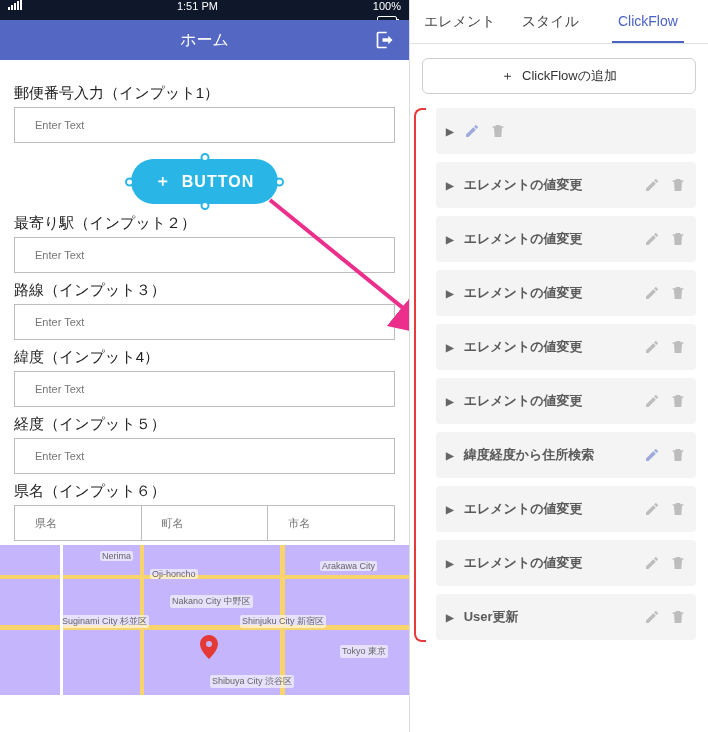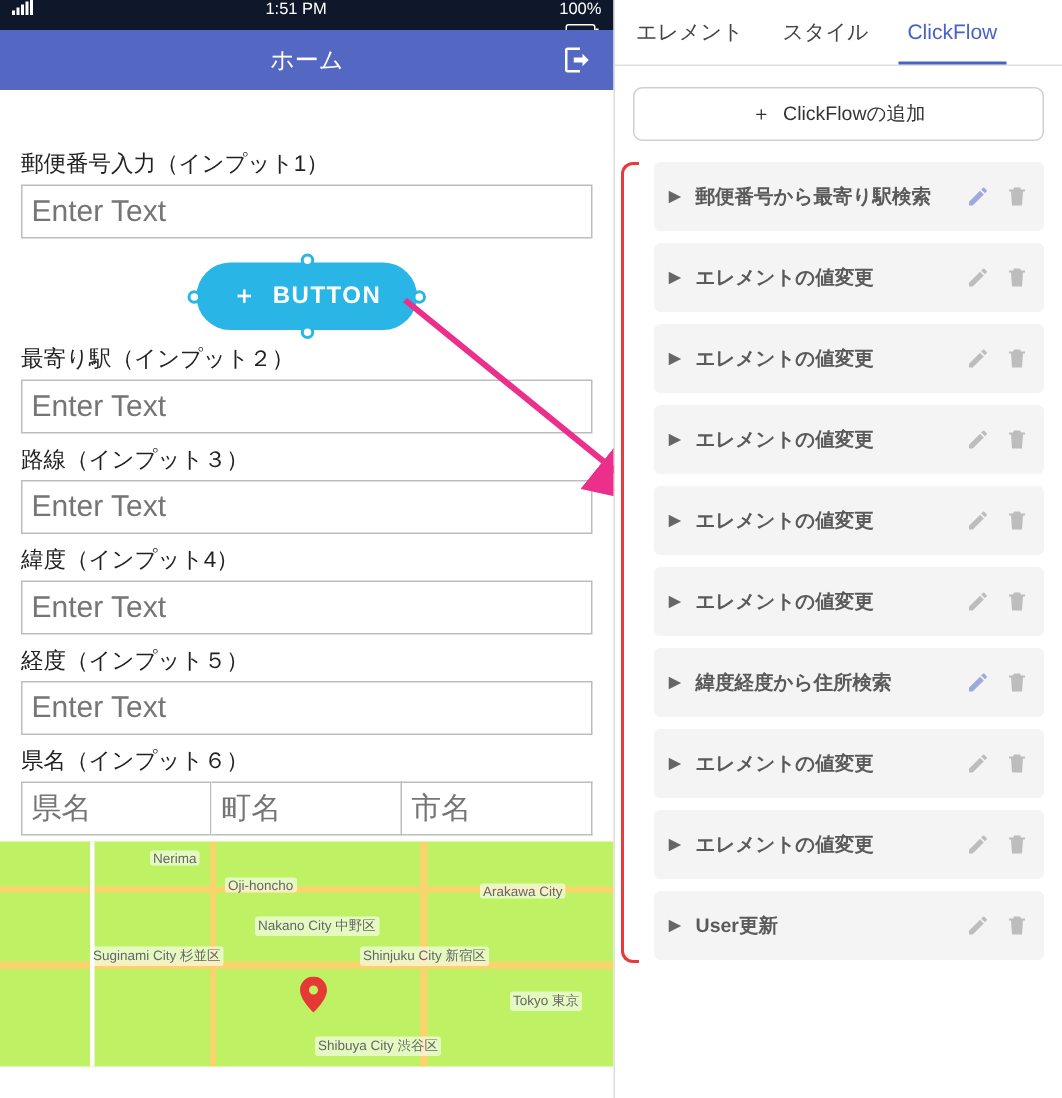--- a/index.html
+++ b/index.html
@@ -50,29 +50,28 @@
       font-size: 16px;
       position: relative;
     }
     .appbar .logout-icon { position: absolute; right: 14px; top: 10px; }
     .logout-icon svg { width: 20px; height: 20px; fill: #fff; }
 
     .form-area {
       padding: 16px 14px 0 14px;
       font-size: 15px;
       color: #222;
-      margin-top: 16px;
     }
     .label { margin: 8px 0 4px 0; font-size: 15px; font-weight: 400; }
     .text-input {
       width: 100%;
       border: 1px solid #bdbdbd;
       height: 36px;
-      padding: 0 6px;
-      font-size: 20px;
+      padding: 0 20px;
+      font-size: 11px;
       color: #999;
       background: #fff;
     }
     .btn-row { display:flex; justify-content:center; margin: 16px 0 10px 0; position: relative; }
     .add-button {
       background: #29b6e6;
       color: #fff;
       font-weight: 700;
       font-size: 16px;
       letter-spacing: 1px;
@@ -92,21 +91,21 @@
     .sh-t{ top:-6px; left:50%; transform:translateX(-50%);}
     .sh-b{ bottom:-6px; left:50%; transform:translateX(-50%);}
 
     .row3 { display:flex; gap:0; }
     .row3 .text-input { border-left: none; }
     .row3 .text-input:first-child { border-left: 1px solid #bdbdbd; }
 
     .map {
       margin-top: 4px;
       height: 150px;
-      background: #bef264;
+      background: #c4b5fd;
       position: relative;
       overflow: hidden;
     }
     .map-road { position:absolute; background:#f9d36b; }
     .map-label { position:absolute; font-size:9px; color:#666; background:rgba(255,255,255,0.6); padding:0 2px; border-radius:2px; }
     .map-pin { position:absolute; left:200px; top:90px; }
     .map-pin svg { width:18px; height:24px; }
 
     
     .panel {
@@ -120,21 +119,21 @@
       display: flex;
       height: 44px;
       border-bottom: 1px solid #e0e0e0;
       align-items: center;
       padding: 0 8px;
       gap: 14px;
       font-size: 14px;
       color: #444;
     }
     .tab { padding: 0 6px; height: 100%; display:flex; align-items:center; cursor:pointer; }
-    .tab.active { color: #4a62c4; border-bottom: 2px solid #4a62c4; font-weight:500; }
+    .tab.active { color: #4a62c4; border-bottom: 2px solid #4a62c4; font-weight:500;margin-left:13px; }
 
     .panel-body { padding: 14px 12px; position: relative; }
     .add-clickflow {
       width: 100%;
       height: 36px;
       border: 1px solid #cfcfcf;
       border-radius: 6px;
       background: #fff;
       display:flex;
       align-items:center;
@@ -254,21 +253,21 @@
     <div class="map-road" style="left:0;top:30px;width:100%;height:4px;"></div>
     <div class="map-road" style="left:0;top:80px;width:100%;height:5px;"></div>
     <div class="map-road" style="left:140px;top:0;width:4px;height:100%;"></div>
     <div class="map-road" style="left:280px;top:0;width:5px;height:100%;"></div>
     <div class="map-road" style="left:60px;top:0;width:3px;height:100%;background:#fff;"></div>
     <span class="map-label" style="left:100px;top:6px">Nerima</span>
     <span class="map-label" style="left:170px;top:50px">Nakano City 中野区</span>
     <span class="map-label" style="left:60px;top:70px">Suginami City 杉並区</span>
     <span class="map-label" style="left:210px;top:130px">Shibuya City 渋谷区</span>
     <span class="map-label" style="left:240px;top:70px">Shinjuku City 新宿区</span>
-    <span class="map-label" style="left:320px;top:28px">Arakawa City</span>
+    <span class="map-label" style="left:320px;top:16px">Arakawa City</span>
     <span class="map-label" style="left:150px;top:24px">Oji-honcho</span>
     <span class="map-label" style="left:340px;top:100px">Tokyo 東京</span>
     <span class="map-pin">
       <svg viewBox="0 0 24 32">
           <path fill="#e53935" d="M12 0C5.4 0 0 5.4 0 12c0 9 12 20 12 20s12-11 12-20C24 5.4 18.6 0 12 0zm0 16a4 4 0 110-8 4 4 0 010 8z"></path>
         </svg>
     </span>
   </div>
 
   <svg class="arrow-svg" viewBox="0 0 200 180">
@@ -291,21 +290,20 @@
     <button class="add-clickflow">
       <span>＋</span>
       <span>ClickFlowの追加</span>
     </button>
 
     <div class="bracket"></div>
 
     <div class="flow-list" id="flow-list">
         <div class="flow-item">
           <span class="caret">▶</span>
-          <span class="label-txt">郵便番号から最寄り駅検索</span>
           <span class="item-icon hl"><svg viewBox="0 0 24 24" fill="currentColor">
               <path d="M3 17.25V21h3.75L17.81 9.94l-3.75-3.75L3 17.25zM20.71 7.04a1 1 0 000-1.41l-2.34-2.34a1 1 0 00-1.41 0l-1.83 1.83 3.75 3.75 1.83-1.83z"></path>
             </svg></span>
           <span class="item-icon"><svg viewBox="0 0 24 24" fill="currentColor">
               <path d="M6 7h12l-1 14H7L6 7zm3-4h6l1 2h4v2H4V5h4l1-2z"></path>
             </svg></span>
         </div>
         <div class="flow-item">
           <span class="caret">▶</span>
           <span class="label-txt">エレメントの値変更</span>

